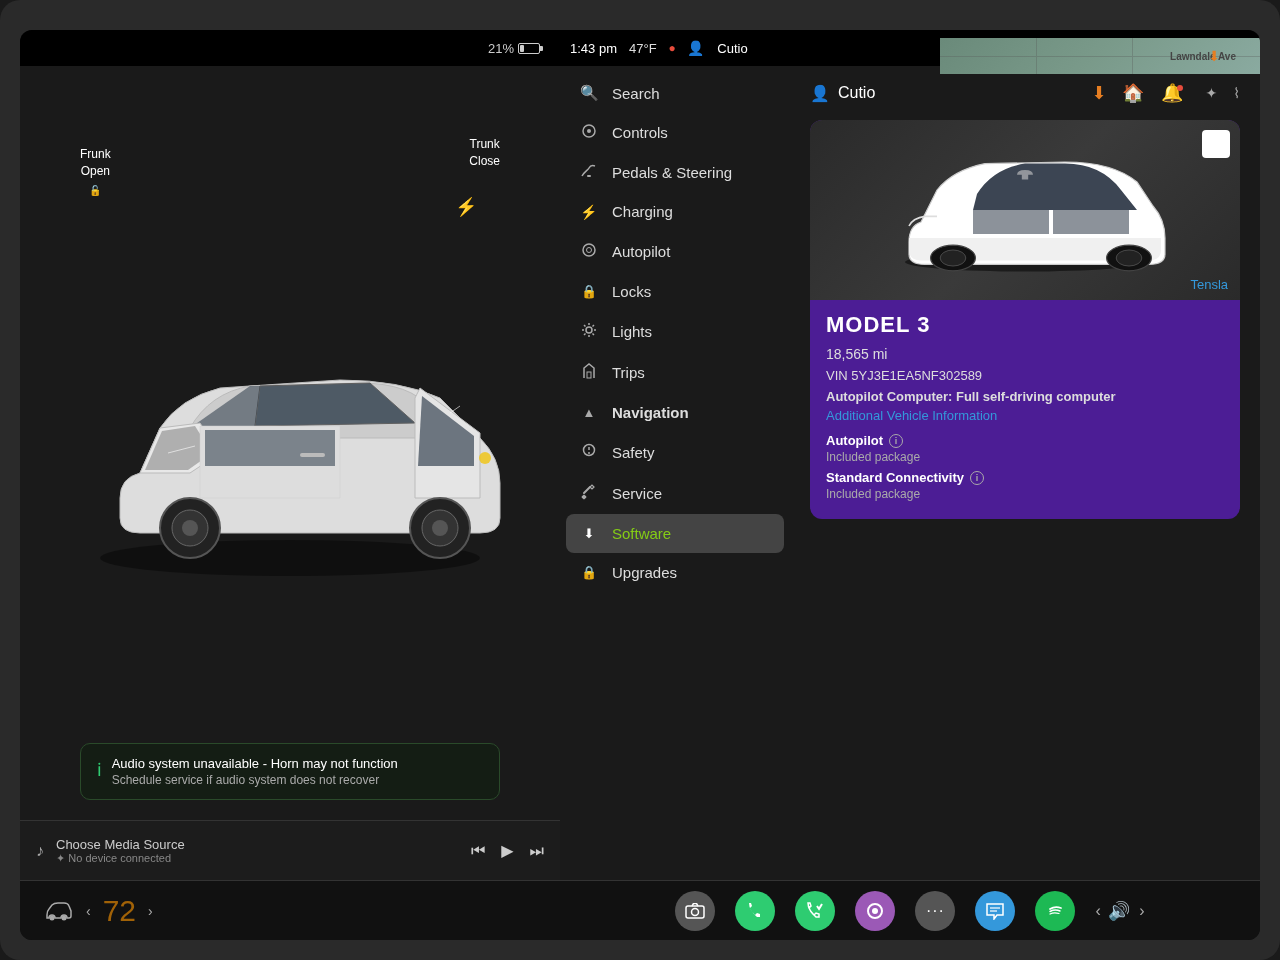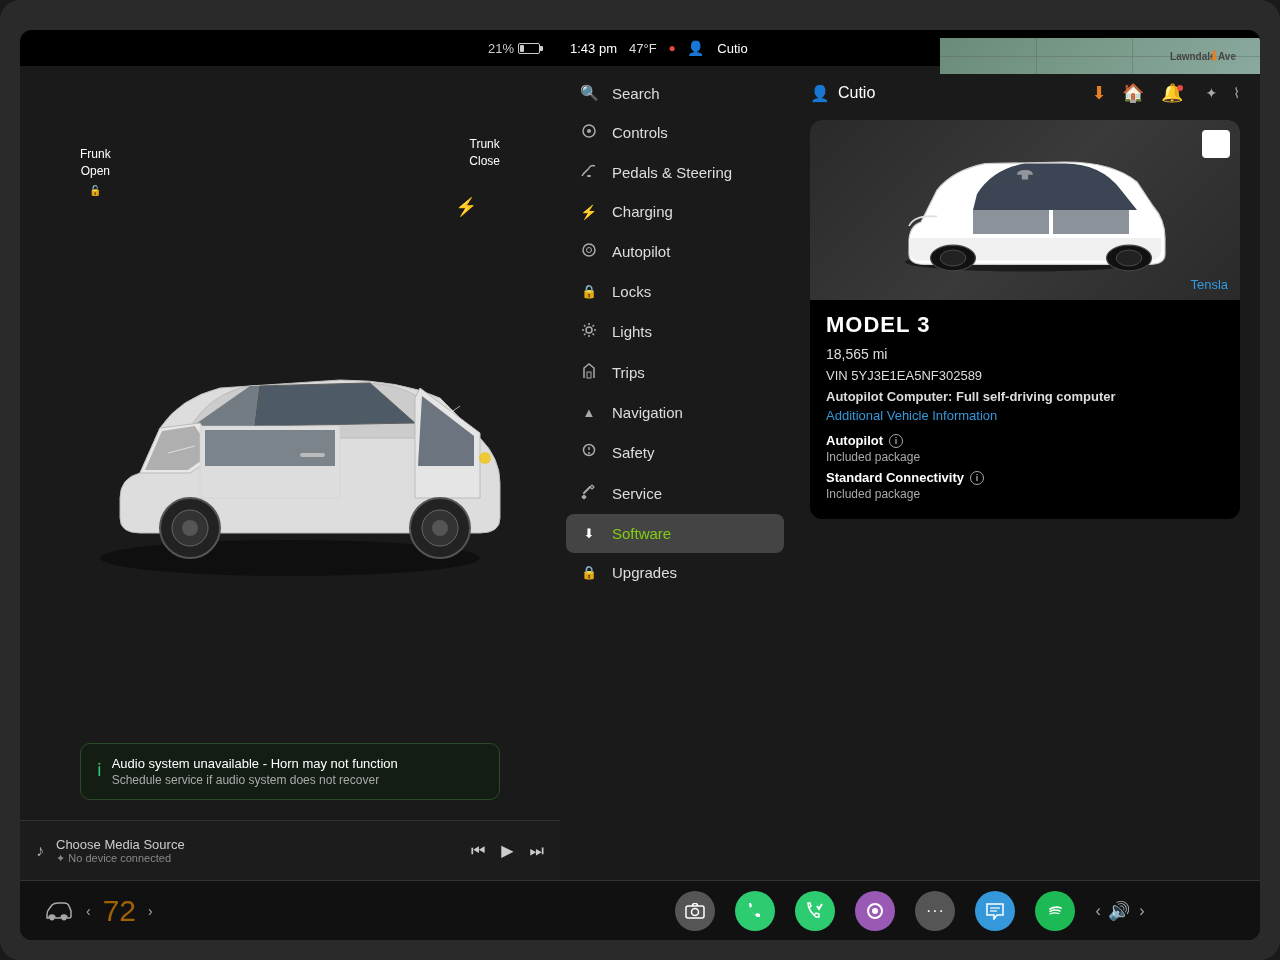--- a/index.html
+++ b/index.html
@@ -241,21 +241,21 @@
     .header-icons {
       display: flex;
       gap: 16px;
       align-items: center;
       color: #aaa;
       font-size: 18px;
     }
     .icon-orange { color: #e67e22; }
 
     .car-card {
-      background: #000000;
+      background: #4c1d95;
       border-radius: 12px;
       overflow: hidden;
     }
 
     .car-image-placeholder {
       width: 100%;
       height: 180px;
       background: linear-gradient(135deg, #2a2a2a 0%, #3a3a3a 50%, #2a2a2a 100%);
       position: relative;
       display: flex;
@@ -629,21 +629,21 @@
               <svg width="14" height="16" viewBox="0 0 14 16">
                   <path d="M2 15 L2 5 L7 1 L12 5 L12 15" stroke="#aaa" stroke-width="1.5" fill="none"></path>
                   <rect x="5" y="9" width="4" height="6" stroke="#aaa" stroke-width="1" fill="none"></rect>
                 </svg>
             </span>
             <span style="color:#ddd;font-size:15px;">Trips</span>
           </div>
 
           <div class="menu-item">
             <span class="menu-icon" style="color:#aaa;font-size:13px;">▲</span>
-            <span style="color:#ddd;font-size:15px;">Navigation</span>
+            <span style="color:#ddd;font-size:15px;font-weight:bold;">Navigation</span>
           </div>
 
           <div class="menu-item">
             <span class="menu-icon">
               <svg width="14" height="16" viewBox="0 0 14 16">
                   <circle cx="7" cy="7" r="5.5" stroke="#aaa" stroke-width="1.5" fill="none"></circle>
                   <line x1="7" y1="4" x2="7" y2="7" stroke="#aaa" stroke-width="1.5"></line>
                   <circle cx="7" cy="10" r="1" fill="#aaa"></circle>
                 </svg>
             </span>

